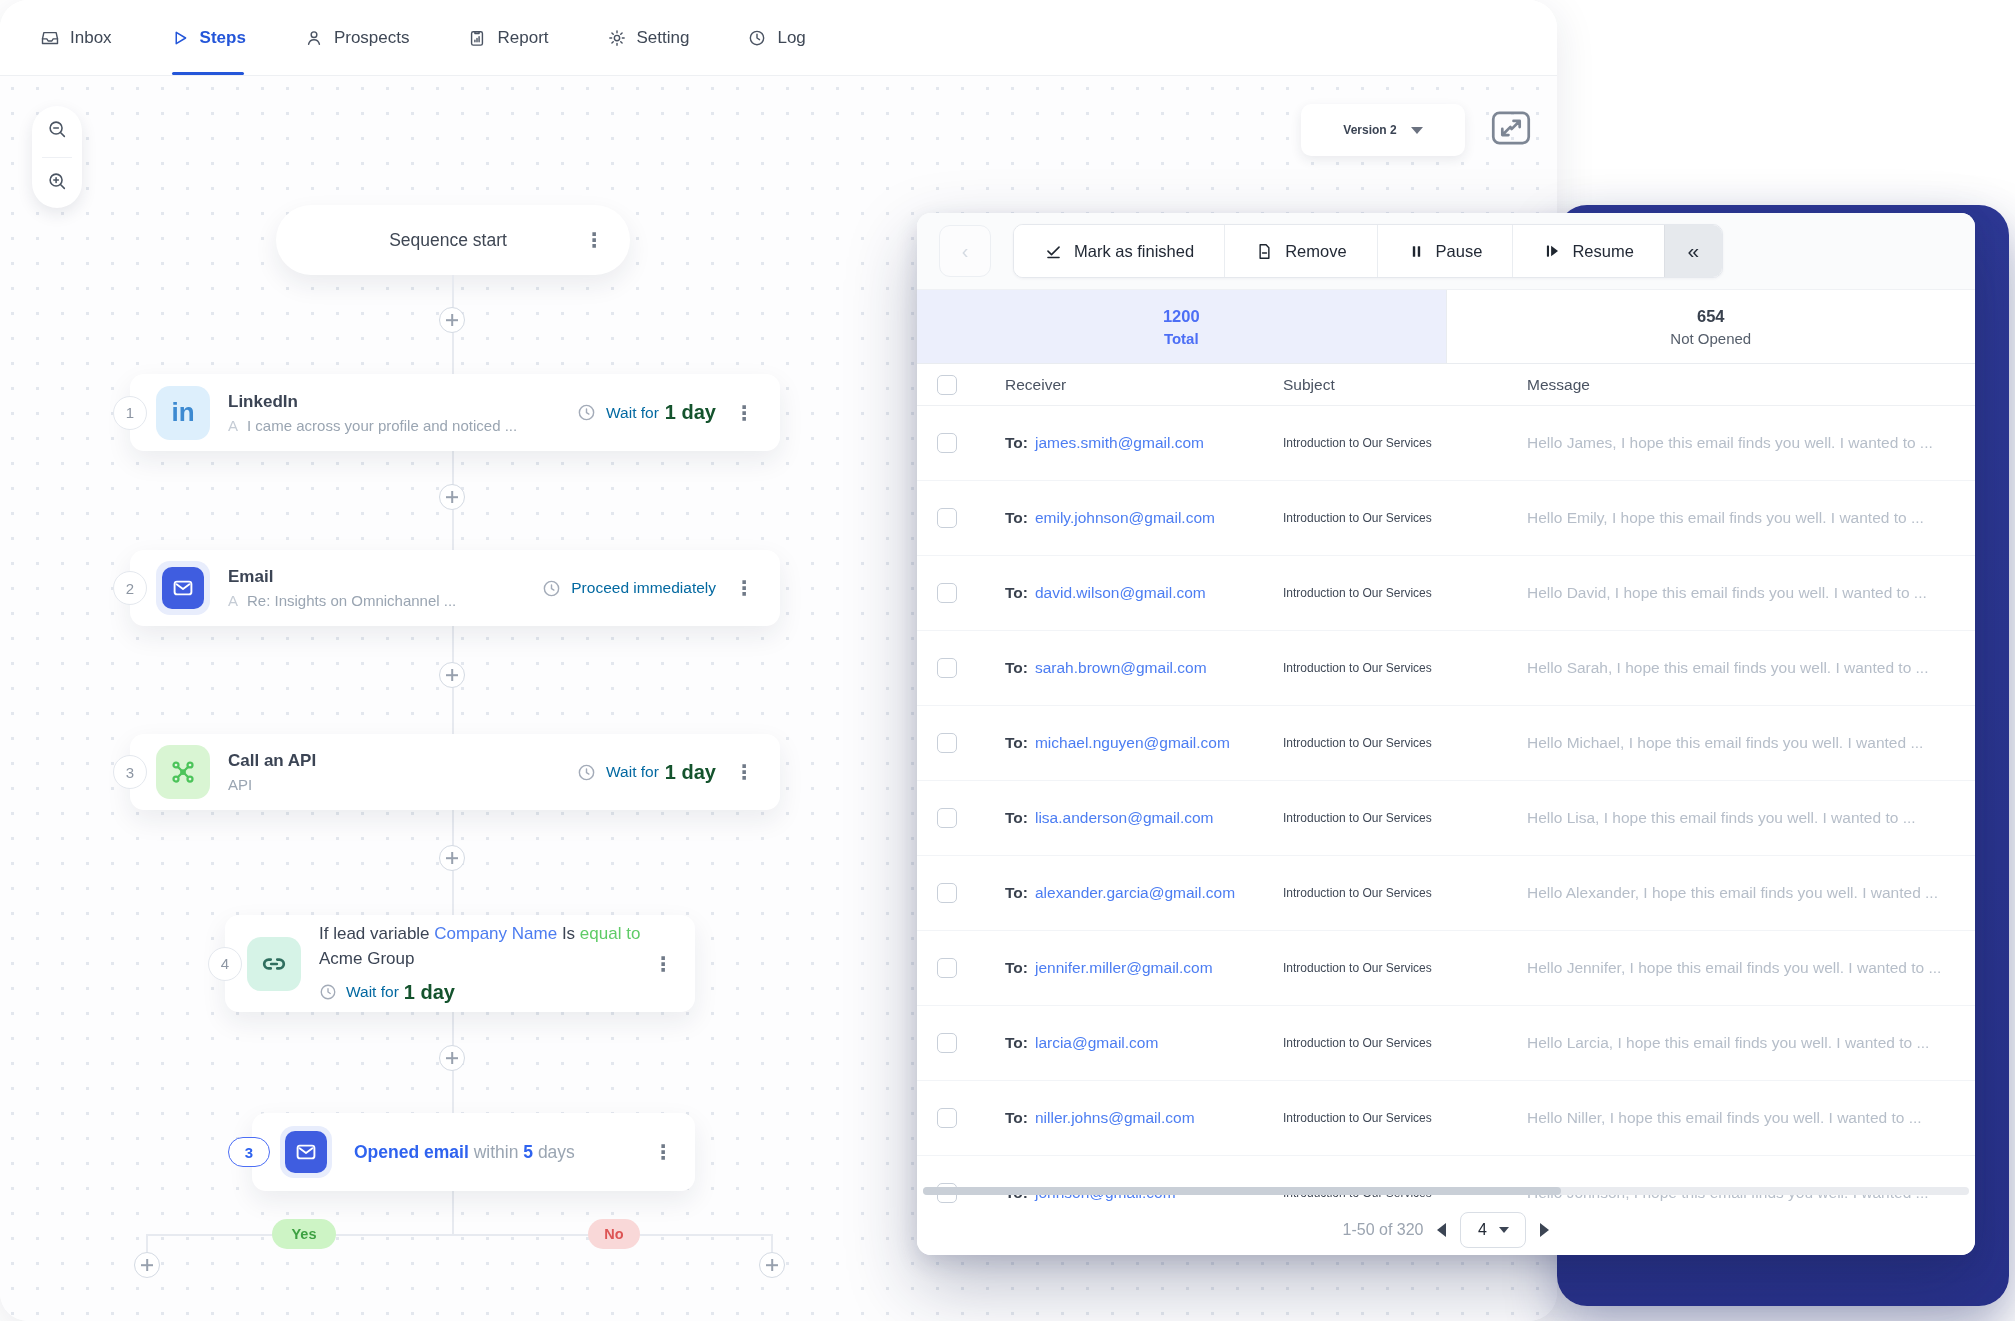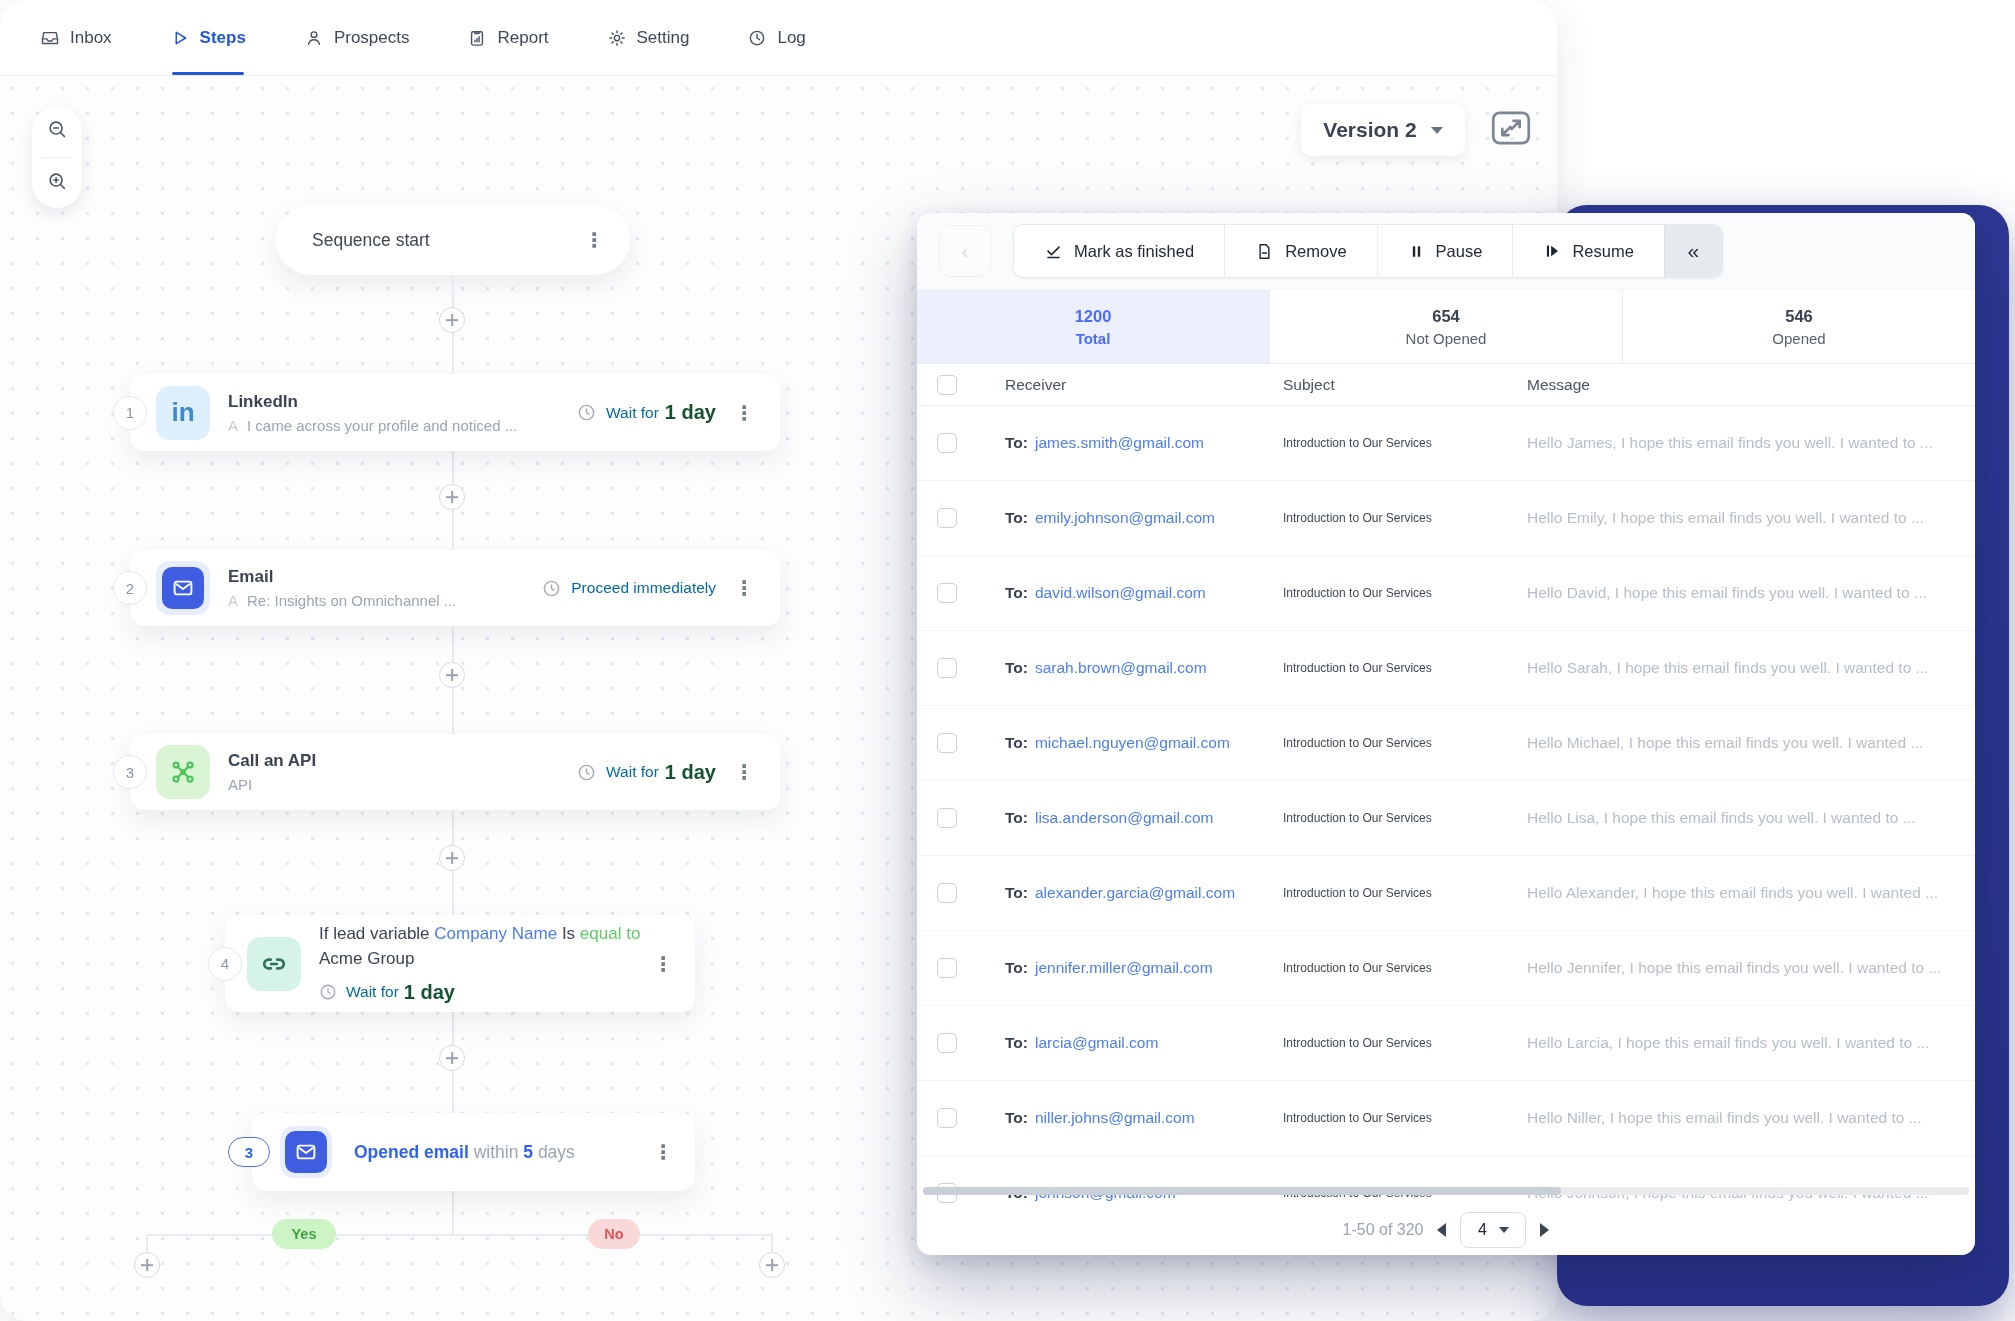--- a/index.html
+++ b/index.html
@@ -17,26 +17,26 @@
   .nav-item.active .nicon { color:#2456d9; }
   .nav-item.active::after { content:""; position:absolute; left:2px; right:2px; bottom:0; height:3px; border-radius:2px; background:#2456d9; }
 
   
   .canvas { position:absolute; left:0; top:76px; right:0; bottom:0; background-color:#fdfdfe; background-image:radial-gradient(circle,#e3e7ee 1.7px,transparent 1.9px); background-size:25px 25px; }
 
   .zoom-pill { position:absolute; left:32px; top:30px; width:50px; height:102px; background:#fff; border-radius:26px; box-shadow:0 6px 16px rgba(30,40,70,.10); display:flex; flex-direction:column; align-items:center; justify-content:space-evenly; }
   .zoom-btn { width:46px; height:42px; display:flex; align-items:center; justify-content:center; color:#4b5563; cursor:pointer; }
   .zoom-divider { width:30px; height:1px; background:#eef0f4; }
 
-  .version-btn { position:absolute; left:1301px; top:28px; width:164px; height:52px; background:#fff; border-radius:10px; box-shadow:0 4px 12px rgba(30,40,70,.09); display:flex; align-items:center; justify-content:center; gap:14px; font-size:21px; color:#3b4454; font-weight:600; cursor:pointer; }
+  .version-btn { position:absolute; left:1301px; top:28px; width:164px; height:52px; background:#fff; border-radius:10px; box-shadow:0 4px 12px rgba(30,40,70,.09); display:flex; align-items:center; justify-content:center; gap:14px; font-size:12px; color:#3b4454; font-weight:600; cursor:pointer; }
   .caret-down { width:0; height:0; border-left:6px solid transparent; border-right:6px solid transparent; border-top:7px solid #6b7280; }
   .expand-btn { position:absolute; left:1486px; top:33px; width:50px; height:42px; display:flex; align-items:center; justify-content:center; color:#7d8694; cursor:pointer; }
 
   .start-pill { position:absolute; left:276px; top:129px; width:354px; height:70px; background:#fff; border-radius:36px; box-shadow:0 10px 24px rgba(30,40,70,.08); display:flex; align-items:center; }
-  .start-pill .label { flex:1; font-size:17.5px; color:#3f4754; font-weight:500; padding-left:36px; }
+  .start-pill .label { flex:1; text-align:center; font-size:17.5px; color:#3f4754; font-weight:500; padding-left:36px; }
   .kebab { color:#707a88; font-size:20px; font-weight:700; padding:0 26px 0 0; cursor:pointer; line-height:1; }
 
   .vl { position:absolute; left:452px; width:2px; background:#e7eaf0; }
   .hl { position:absolute; height:2px; background:#e7eaf0; }
   .plus { position:absolute; width:26px; height:26px; border-radius:50%; background:#fff; border:1.6px solid #d4dae3; cursor:pointer; }
   .plus::before, .plus::after { content:""; position:absolute; background:#98a1ae; }
   .plus::before { left:50%; top:6px; bottom:6px; width:1.6px; transform:translateX(-50%); }
   .plus::after { top:50%; left:6px; right:6px; height:1.6px; transform:translateY(-50%); }
 
   .card { position:absolute; background:#fff; border-radius:14px; box-shadow:0 10px 26px rgba(30,40,70,.08); display:flex; align-items:center; }
@@ -422,24 +422,20 @@
 
     <div class="stats">
       <div class="stat active">
         <span class="v">1200</span>
         <span class="l">Total</span>
       </div>
       <div class="stat">
         <span class="v">654</span>
         <span class="l">Not Opened</span>
       </div>
-      <div class="stat">
-        <span class="v">546</span>
-        <span class="l">Opened</span>
-      </div>
     </div>
 
     <div class="tgrid thead">
       <span class="chk"></span>
       <span>Receiver</span>
       <span>Subject</span>
       <span>Message</span>
     </div>
 
     <div class="rows-wrap">

